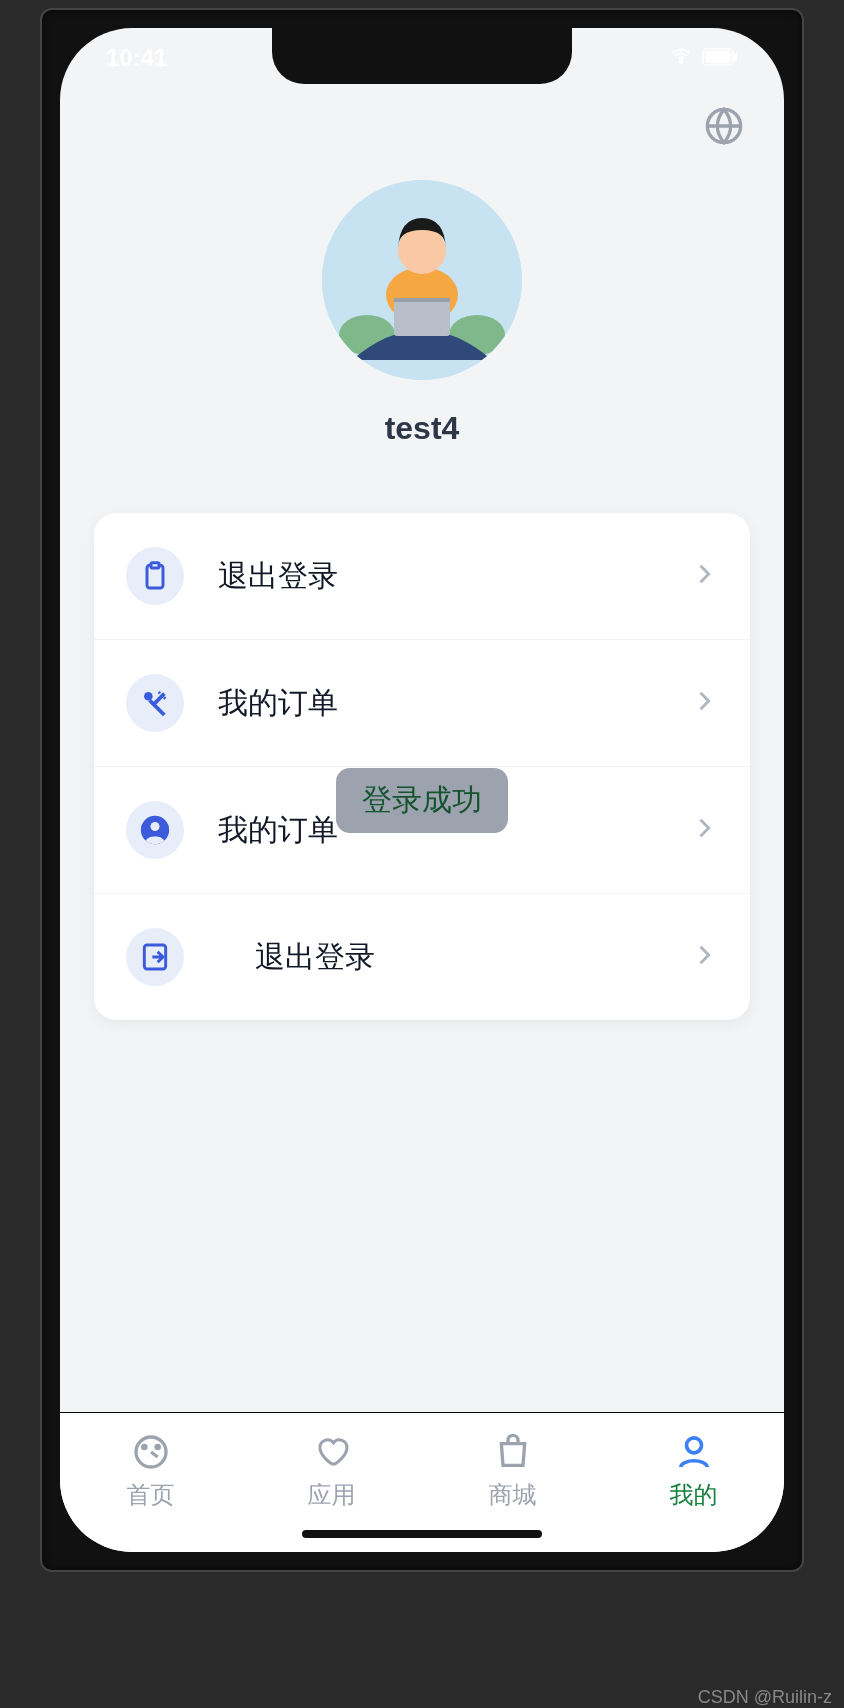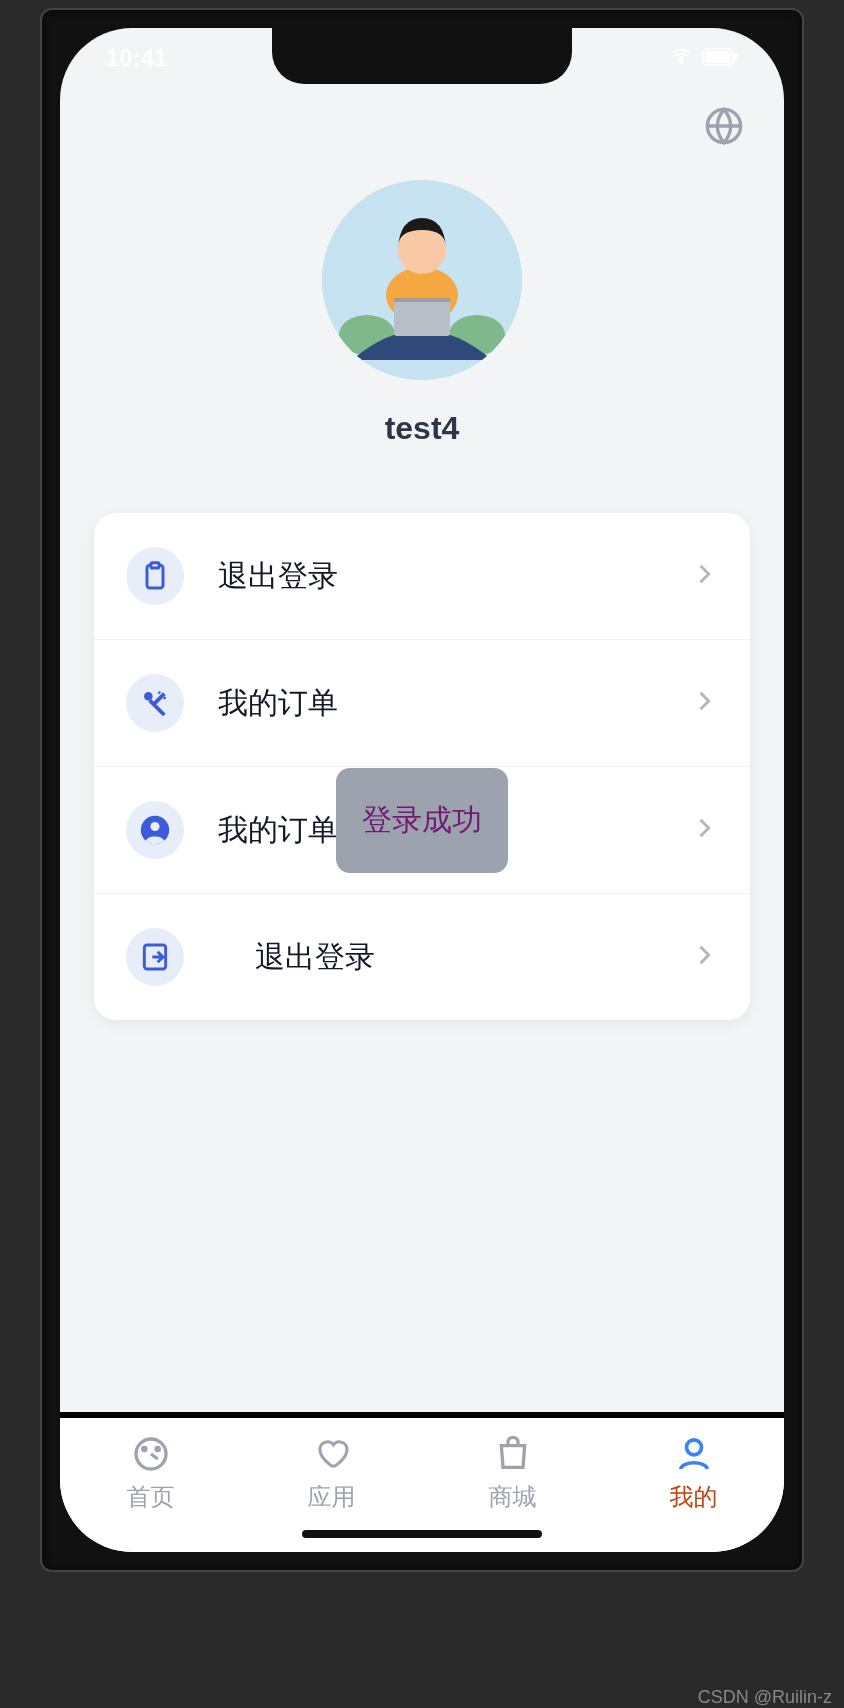--- a/index.html
+++ b/index.html
@@ -119,48 +119,48 @@
       font-weight: 500;
       color: #111827;
     }
     .chevron { color: #9ca3af; }
     .toast {
       position: absolute;
       top: 740px;
       left: 50%;
       transform: translateX(-50%);
       background: #9ca3af;
-      color: #701a75;
+      color: #14532d;
       font-size: 30px;
-      padding: 32px 26px;
+      padding: 12px 26px;
       border-radius: 14px;
       z-index: 200;
     }
     .tabbar {
       position: absolute;
       bottom: 0;
       left: 0;
       right: 0;
       height: 140px;
       background: #fff;
       display: flex;
-      border-top: 6px solid #000000;
+      border-top: 1px solid #000000;
       padding-bottom: 24px;
     }
     .tab {
       flex: 1;
       display: flex;
       flex-direction: column;
       align-items: center;
       justify-content: center;
       gap: 6px;
       color: #9ca3af;
       font-size: 24px;
     }
-    .tab.active { color: #c2410c; }
+    .tab.active { color: #15803d; }
     .tab-icon { width: 42px; height: 42px; display:flex; align-items:center; justify-content:center;}
     .watermark {
       position: fixed;
       bottom: 0;
       right: 12px;
       font-size: 18px;
       color: #888;
     }
   </style>
 </head>

